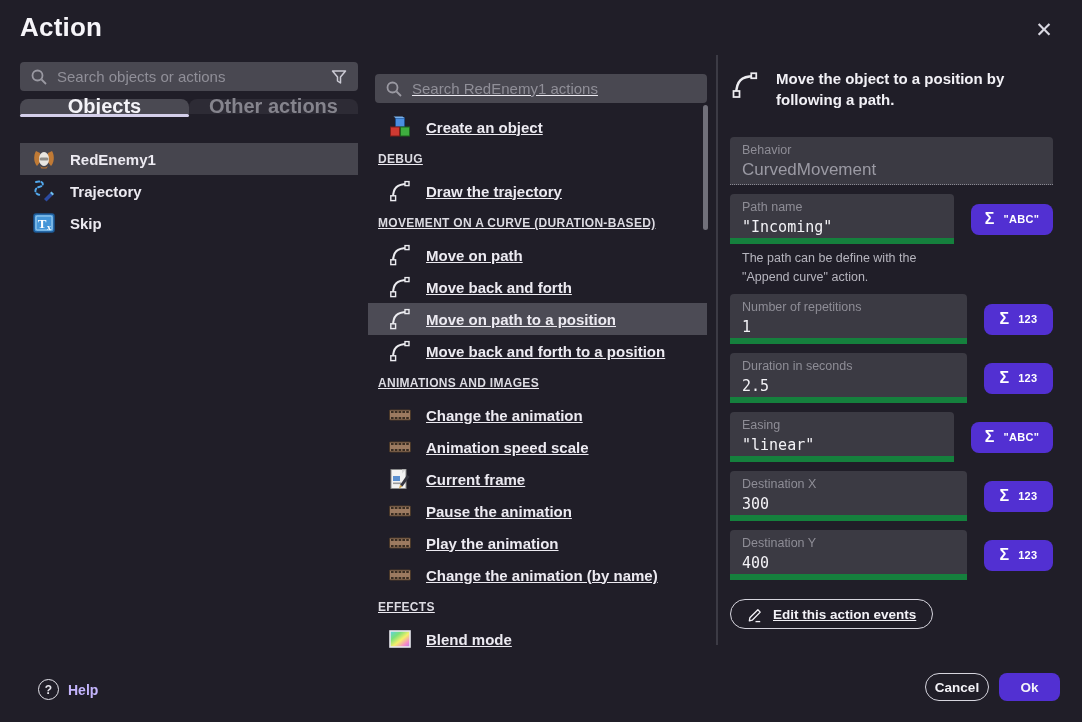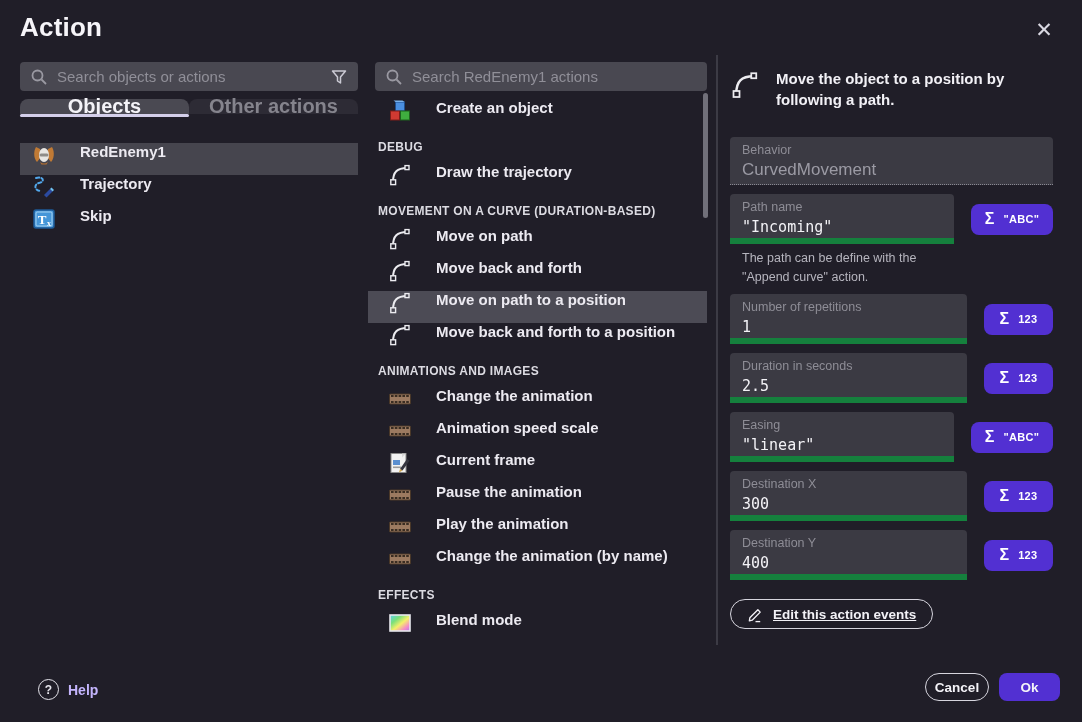--- a/index.html
+++ b/index.html
@@ -15,21 +15,21 @@
     font-size:26px; font-weight:800; color:#f6f5f9; letter-spacing:.2px;
   }
   .close-btn {
     position:absolute; right:22px; top:14px; width:32px; height:32px;
     display:flex; align-items:center; justify-content:center;
     color:#d9d8e2; font-size:21px; cursor:pointer;
   }
 
   
   .col-left  { position:absolute; left:20px;  top:62px; width:338px; }
-  .col-mid   { position:absolute; left:368px; top:62px; width:339px; }
+  .col-mid   { position:absolute; left:368px; top:74px; width:339px;text-decoration:underline; }
   .divider-v { position:absolute; left:716px; top:55px; width:2px; height:590px; background:#3c3b45; }
   .col-right { position:absolute; left:730px; top:62px; width:323px; }
 
   
   .searchbox {
     height:29px; background:#494851; border-radius:4px;
     display:flex; align-items:center; padding:0 10px; gap:9px;
   }
   .searchbox input {
     flex:1; background:transparent; border:none; outline:none;
@@ -49,21 +49,21 @@
   .tab.selected { background:#4a4952; color:#f4f3f8; }
   .tab.selected::after {
     content:""; position:absolute; left:0; right:0; bottom:-3px; height:3px;
     background:#d4cfea; border-radius:2px;
   }
   .tab.unselected { background:#2d2b35; color:#85848d; }
 
   
   .obj-list { margin-top:13px; }
   .row {
-    height:32px; display:flex; align-items:flex-start; gap:24px;
+    height:32px; display:flex; align-items:center; gap:14px;
     padding-left:12px; cursor:pointer;
   }
   .row .label { font-size:15px; font-weight:bold; color:#eceaf1; }
   .row.selected { background:#46454e; }
   .col-mid .list { margin-top:8px; }
   .col-mid .row { padding-left:20px; }
   .col-mid .row.selected { background:#4c4b55; }
   .section-header {
     height:32px; display:flex; align-items:center; padding-left:10px;
     font-size:12px; font-weight:bold; color:#dcdbe2; letter-spacing:.3px;

